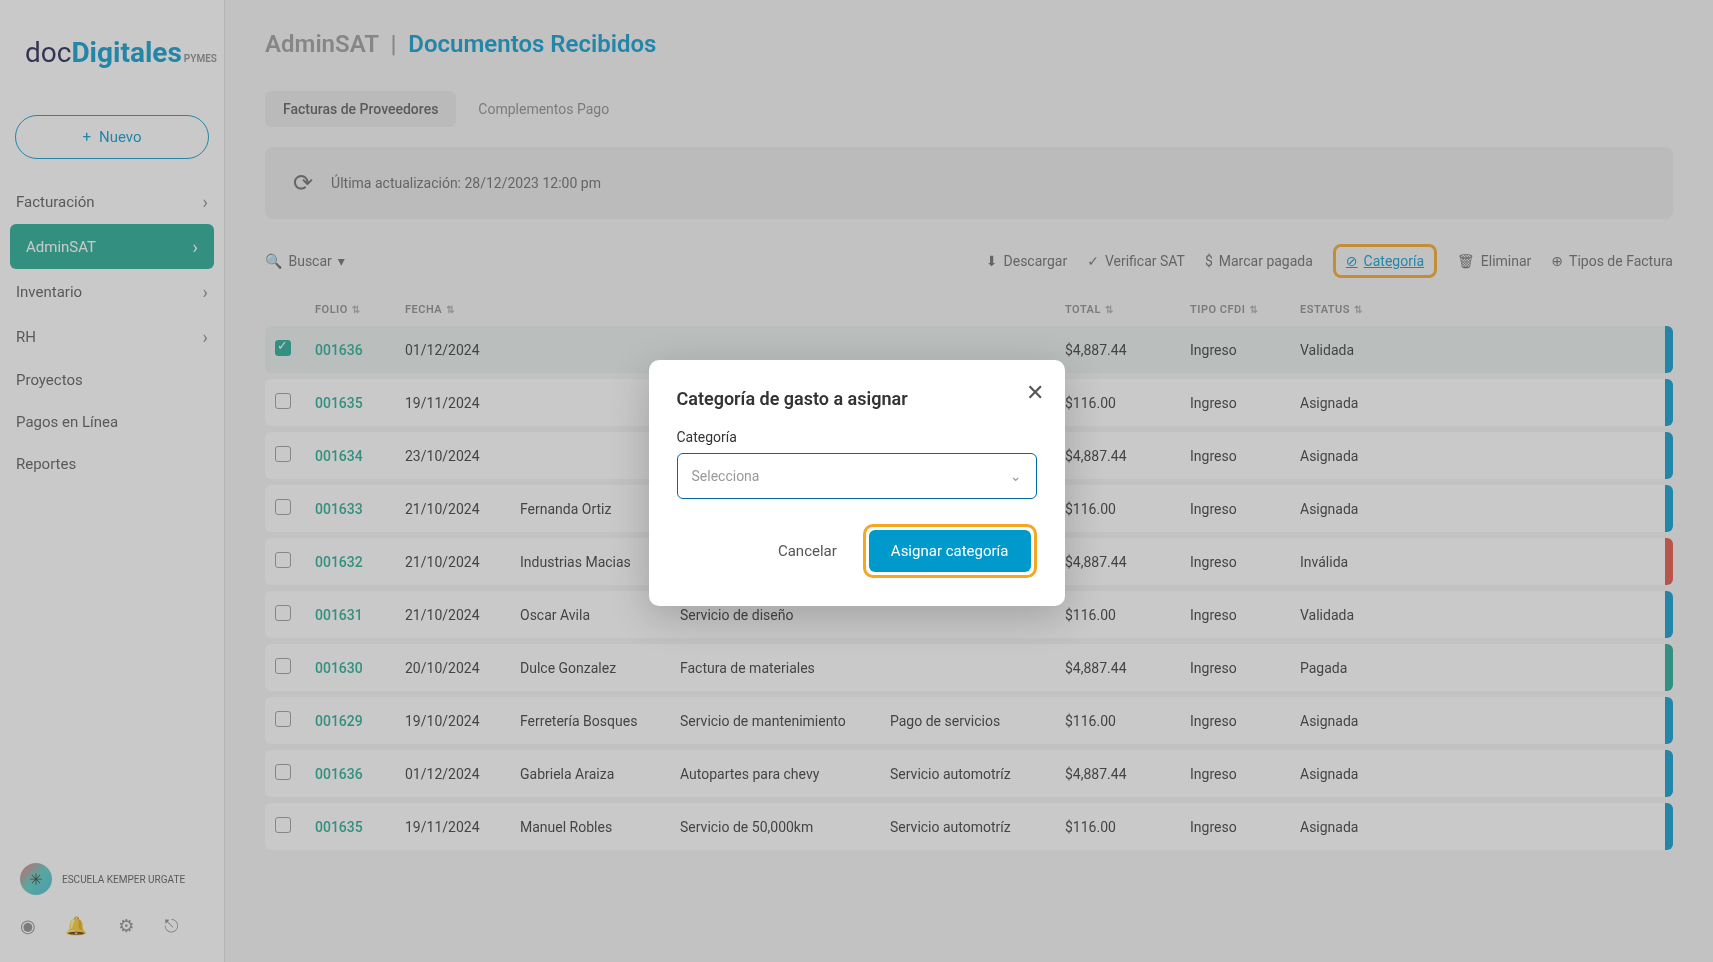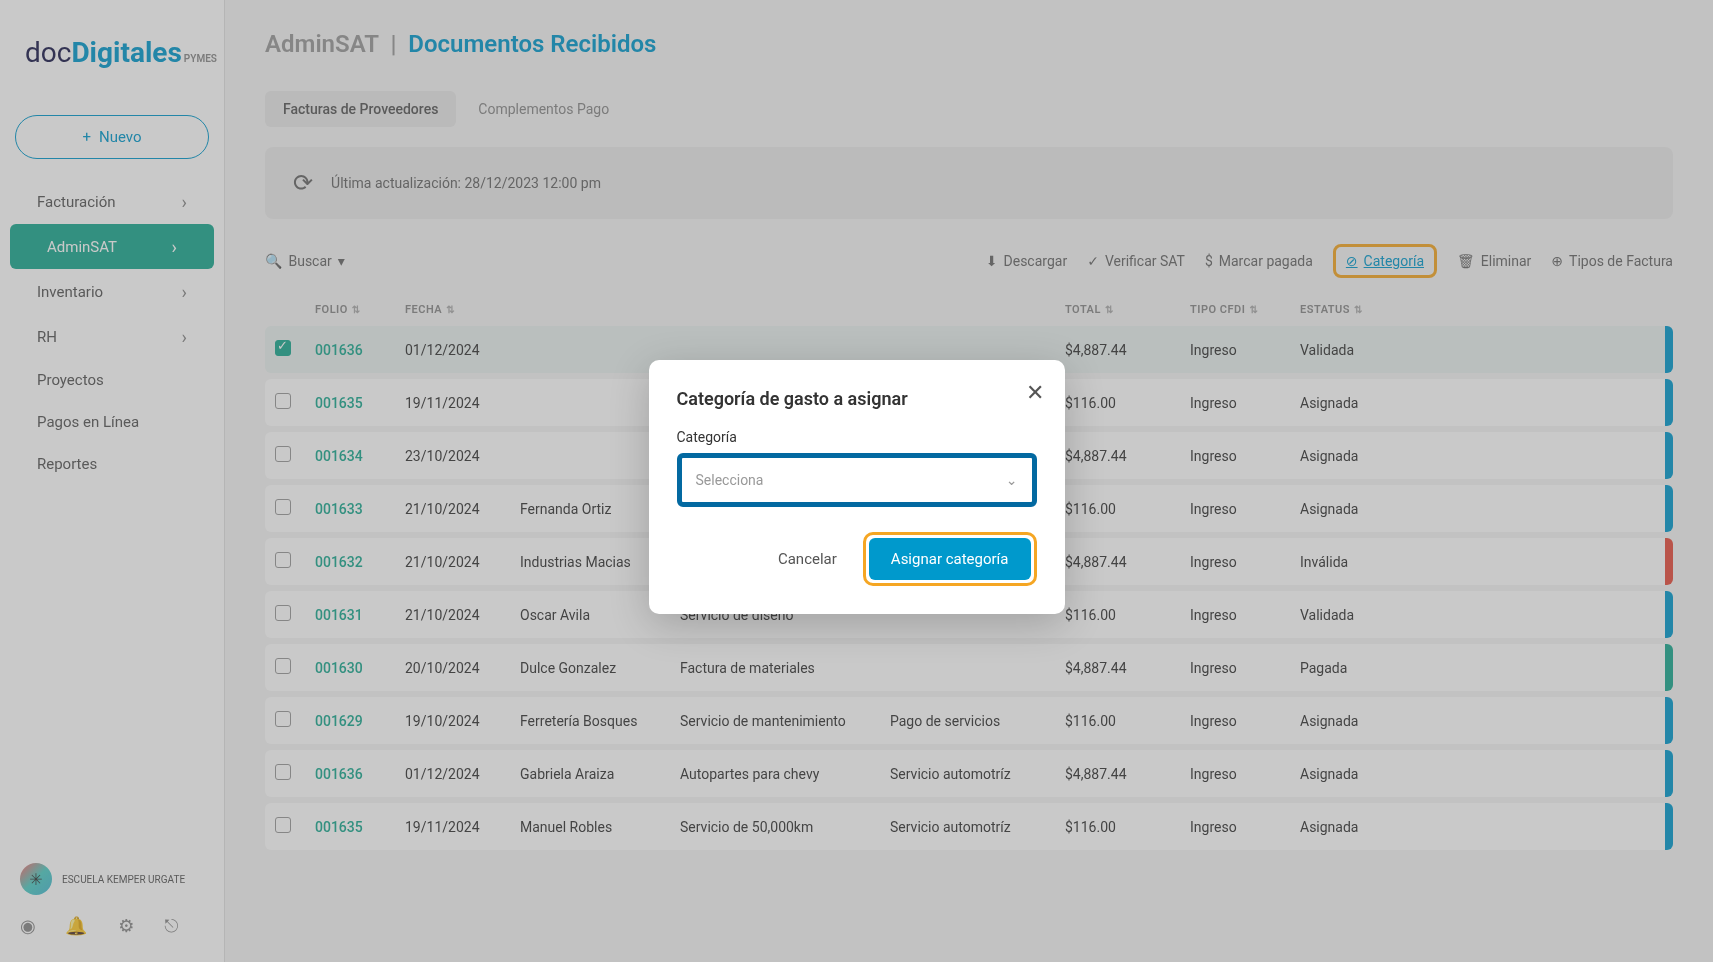--- a/index.html
+++ b/index.html
@@ -3,21 +3,21 @@
 <meta charset="utf-8">
 <style>
 *{box-sizing:border-box;margin:0;padding:0;font-family:-apple-system,BlinkMacSystemFont,"Segoe UI",Roboto,sans-serif}
 body{background:#f5f5f5;color:#333;font-size:14px;position:relative;width:1713px;height:962px;overflow:hidden}
 .sidebar{position:absolute;left:0;top:0;width:225px;height:100%;background:#fff;border-right:1px solid #e0e0e0;display:flex;flex-direction:column}
 .logo{padding:36px 25px;display:flex;align-items:baseline}
 .logo-doc{color:#1a1a4a;font-size:28px;font-weight:400}
 .logo-dig{color:#0099cc;font-size:28px;font-weight:700}
 .logo-pymes{color:#888;font-size:10px;font-weight:600;margin-left:2px}
 .nuevo-btn{margin:10px 15px 20px;padding:12px;border:1px solid #0099cc;border-radius:30px;background:#fff;color:#0099cc;font-size:15px;cursor:pointer;display:flex;align-items:center;justify-content:center;gap:8px}
-.nav-item{padding:12px 37px;display:flex;align-items:center;justify-content:space-between;color:#555;cursor:pointer;font-size:15px}
+.nav-item{padding:12px 16px;display:flex;align-items:center;justify-content:space-between;color:#555;cursor:pointer;font-size:15px}
 .nav-item.active{background:#1aa88f;color:#fff;border-radius:6px;margin:0 10px}
 .nav-item.active .chevron{color:#fff}
 .chevron{color:#888;font-size:18px}
 .sidebar-footer{margin-top:auto;padding:15px}
 .user-block{display:flex;align-items:center;gap:10px;padding:10px 5px}
 .user-avatar{width:32px;height:32px;border-radius:50%;background:linear-gradient(135deg,#ff6b6b,#4ecdc4,#45b7d1);display:flex;align-items:center;justify-content:center;font-size:16px}
 .user-name{font-size:10px;color:#555;line-height:1.3}
 .footer-icons{display:flex;gap:30px;padding:10px 5px;color:#888}
 .footer-icons span{cursor:pointer;font-size:18px}
 .main{position:absolute;left:225px;top:0;right:0;height:100%;padding:30px 40px}
@@ -56,21 +56,21 @@
 .folio-link{color:#1aa88f;font-weight:500}
 .status-bar{position:absolute;right:0;top:0;bottom:0;width:8px;border-radius:0 6px 6px 0}
 .bar-blue{background:#0099cc}
 .bar-red{background:#e74c3c}
 .bar-green{background:#1aa88f}
 .overlay{position:absolute;inset:0;background:rgba(100,100,100,0.35)}
 .modal{position:absolute;left:50%;top:360px;transform:translateX(-50%);width:416px;background:#fff;border-radius:10px;padding:28px;box-shadow:0 10px 40px rgba(0,0,0,0.2)}
 .modal-title{font-size:18px;font-weight:600;color:#333;margin-bottom:20px}
 .modal-close{position:absolute;right:20px;top:20px;font-size:22px;color:#555;cursor:pointer;background:none;border:none}
 .modal-label{font-size:14px;color:#333;margin-bottom:8px;display:block}
-.modal-select{width:100%;padding:14px;border:5px solid #0369a1;border-radius:6px;font-size:14px;color:#999;background:#fff;display:flex;justify-content:space-between;align-items:center;cursor:pointer}
+.modal-select{width:100%;padding:14px;border:1px solid #0369a1;border-radius:6px;font-size:14px;color:#999;background:#fff;display:flex;justify-content:space-between;align-items:center;cursor:pointer}
 .modal-actions{display:flex;justify-content:flex-end;gap:10px;margin-top:25px;align-items:center}
 .btn-cancel{background:none;border:none;color:#555;font-size:15px;cursor:pointer;padding:10px 16px}
 .btn-primary-wrap{border:3px solid #f5a623;border-radius:10px;padding:3px}
 .btn-primary{background:#0099cc;color:#fff;border:none;border-radius:6px;padding:12px 22px;font-size:15px;cursor:pointer}
 </style>
 </head>
 <body>
 
 <div class="sidebar">
   <div class="logo">

